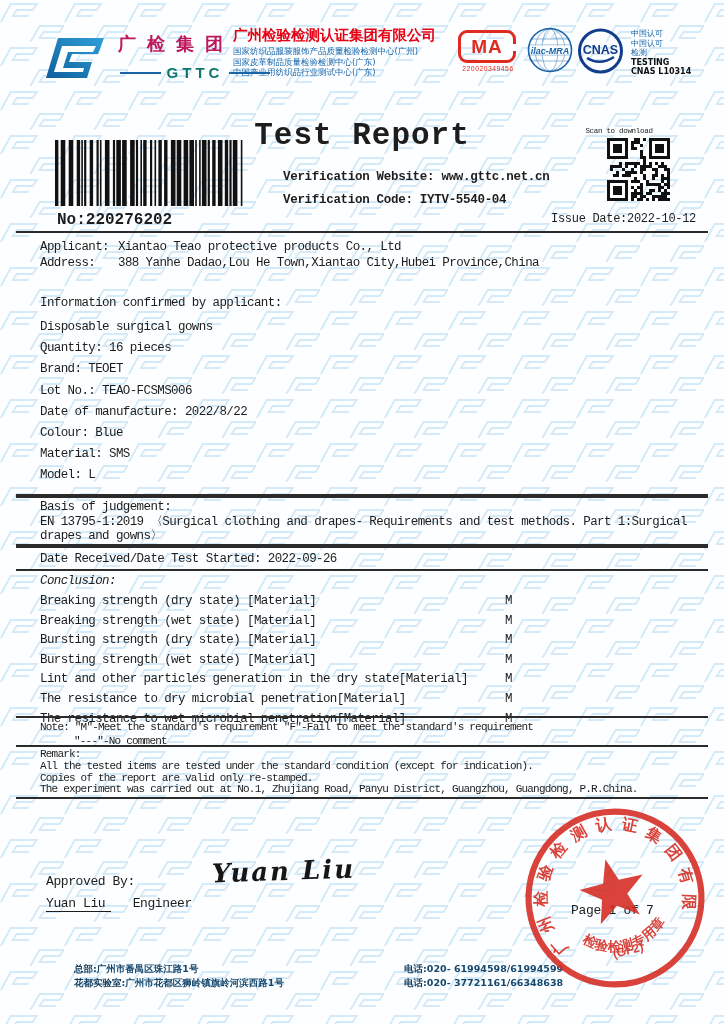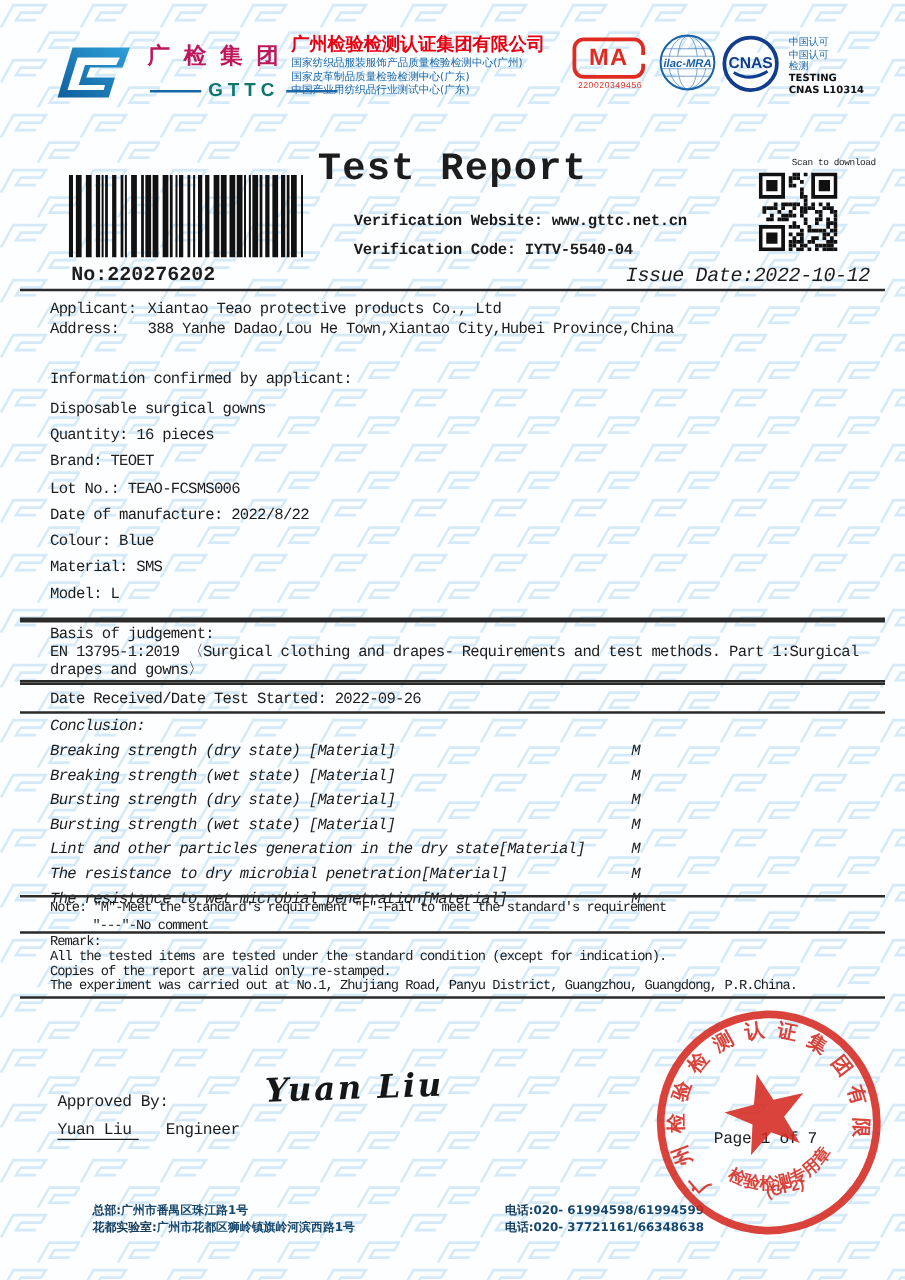--- a/index.html
+++ b/index.html
@@ -25,40 +25,40 @@
   .ilac{left:527px;top:27px;width:46px;height:46px;}
   .cnas{left:577px;top:28px;width:47px;height:46px;}
   .accred{left:631px;top:29px;font-size:8px;line-height:9.6px;color:#1865a8;font-family:"DejaVu Sans","Liberation Sans",sans-serif;}
   .accred .en{color:#111;font-weight:bold;}
   
   .title{left:0;top:118px;width:724px;text-align:center;font-size:31px;font-weight:bold;letter-spacing:1px;}
   .barcode{left:55px;top:140px;width:188px;height:66px;}
   .report-no{left:57px;top:211px;font-size:16px;font-weight:bold;}
   .verif1{left:283px;top:170px;font-size:12.5px;font-weight:bold;letter-spacing:-.3px;}
   .verif2{left:283px;top:193px;font-size:12.5px;font-weight:bold;letter-spacing:-.3px;}
-  .scanhint{left:629px;top:127px;width:76px;text-align:center;font-size:7.5px;letter-spacing:-.3px;}
+  .scanhint{left:581px;top:127px;width:76px;text-align:center;font-size:7.5px;letter-spacing:-.3px;}
   .qr{left:607px;top:138px;width:63px;height:63px;}
-  .issue-date{right:28px;top:212px;font-size:16px;letter-spacing:-.3px;font-style:italic;}
+  .issue-date{right:28px;top:212px;font-size:12px;letter-spacing:-.3px;}
   
   .sline{border-top:2px solid #2b2b2b;height:0;}
   .dline{height:4px;border-top:2px solid #2b2b2b;border-bottom:2px solid #2b2b2b;box-sizing:border-box;}
   .w-full{left:16px;width:692px;}
   
   .bodytext{font-size:12.5px;letter-spacing:-.6px;white-space:nowrap;}
   .kv{display:flex;}
   .kv .k{width:78px;flex:none;}
   .applicant-block{left:40px;top:239px;line-height:16px;}
   .info-heading{left:40px;top:296px;}
   .info-lines{left:40px;top:317px;line-height:21.2px;}
   .judge-head{left:40px;top:500px;}
   .judge-std{left:40px;top:515px;width:655px;white-space:normal;line-height:14px;}
   .date-received{left:40px;top:552px;}
   .conclusion-head{left:40px;top:574px;font-style:italic;}
   .results{left:40px;top:592px;line-height:19.6px;}
-  .rrow{position:relative;font-style:italic;}
+  .rrow{position:relative;}
   .rrow .res{position:absolute;left:465px;top:0;}
   .notes{left:40px;top:721px;font-size:11px;letter-spacing:-.8px;line-height:13.5px;white-space:nowrap;}
   .notes .indent{padding-left:34px;}
   .remark{left:40px;top:749px;font-size:11px;letter-spacing:-.8px;line-height:11.8px;white-space:nowrap;}
   
   .approved-by{left:46px;top:874px;font-size:13px;letter-spacing:-.4px;}
   .approver{left:46px;top:896px;font-size:13px;letter-spacing:-.4px;}
   .approver .nm{border-bottom:1px solid #1d1d1d;padding-right:6px;}
   .approver .ttl{margin-left:14px;}
   .signature{left:212px;top:856px;font-family:"DejaVu Serif","Liberation Serif",serif;

